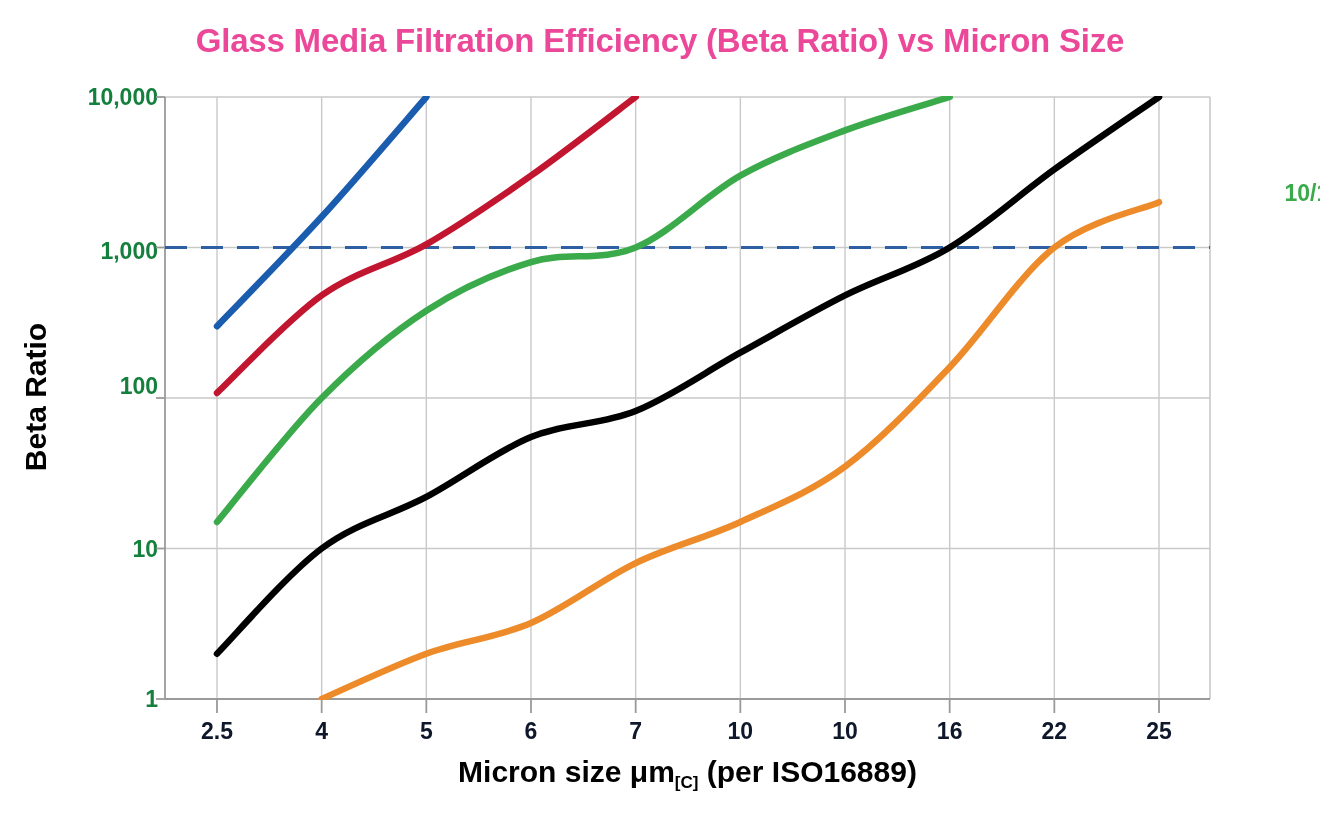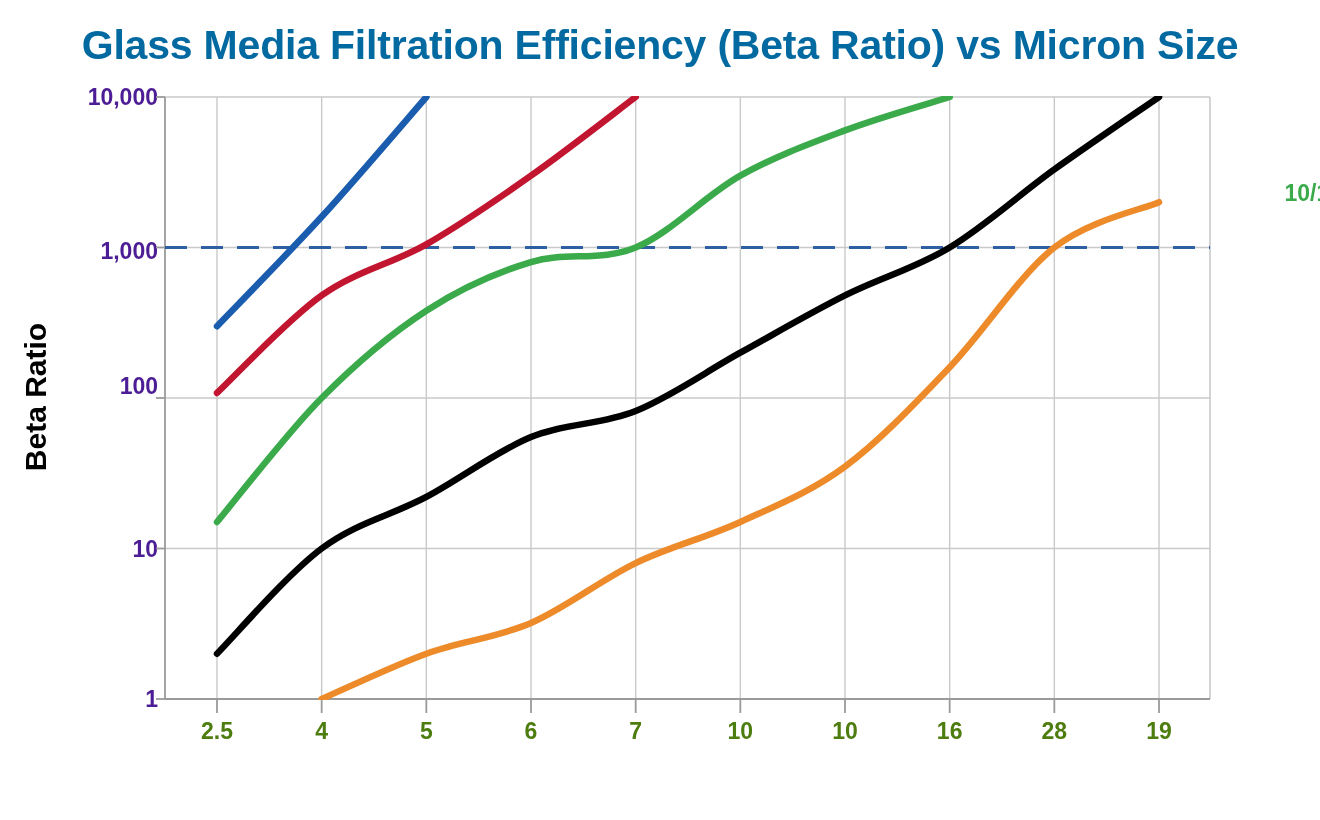--- a/index.html
+++ b/index.html
@@ -19,23 +19,23 @@
     left: 0; top: 0;
     width: 1320px;
     height: 820px;
   }
   .chart-title {
     position: absolute;
     left: 0;
     top: 22px;
     width: 1320px;
     text-align: center;
-    font-size: 41px;
+    font-size: 33px;
     font-weight: bold;
-    color: #0369a1;
+    color: #ec4899;
     letter-spacing: -0.2px;
   }
   .y-axis-title {
     position: absolute;
     left: -94px;
     top: 380px;
     width: 260px;
     text-align: center;
     font-size: 30px;
     font-weight: bold;
@@ -57,35 +57,35 @@
     font-size: 17px;
     vertical-align: -6px;
   }
   .y-tick-label {
     position: absolute;
     right: 0;
     width: 130px;
     text-align: right;
     font-size: 23px;
     font-weight: bold;
-    color: #4c1d95;
+    color: #15803d;
     transform: translateY(-50%);
   }
   .y-tick-wrap {
     position: absolute;
     left: 0;
     top: 0;
     width: 158px;
     height: 820px;
   }
   .x-tick-label {
     position: absolute;
     font-size: 23px;
     font-weight: bold;
-    color: #4d7c0f;
+    color: #0f172a;
     transform: translateX(-50%);
     top: 718px;
   }
   .series-label {
     position: absolute;
     font-size: 23px;
     font-weight: bold;
     white-space: nowrap;
     transform: translate(-50%, -50%);
   }
@@ -97,39 +97,42 @@
 </style>
 </head>
 <body>
 
 <div id="chart-root">
 
   <div class="chart-title">Glass Media Filtration Efficiency (Beta Ratio) vs Micron Size</div>
 
   <div class="y-axis-title">Beta Ratio</div>
 
+  <div class="x-axis-title">
+    <span>Micron size μm</span><sub>[C]</sub><span> (per ISO16889)</span>
+  </div>
 
   <div class="y-tick-wrap" id="y-ticks">
       <div class="y-tick-label" style="top: 699px;">1</div>
       <div class="y-tick-label" style="top: 548.5px;">10</div>
       <div class="y-tick-label" style="top: 386px;">100</div>
       <div class="y-tick-label" style="top: 251px;">1,000</div>
       <div class="y-tick-label" style="top: 97px;">10,000</div>
     </div>
   <div id="x-ticks">
       <div class="x-tick-label" style="left: 217px;">2.5</div>
       <div class="x-tick-label" style="left: 321.667px;">4</div>
       <div class="x-tick-label" style="left: 426.333px;">5</div>
       <div class="x-tick-label" style="left: 531px;">6</div>
       <div class="x-tick-label" style="left: 635.667px;">7</div>
       <div class="x-tick-label" style="left: 740.333px;">10</div>
       <div class="x-tick-label" style="left: 845px;">10</div>
       <div class="x-tick-label" style="left: 949.667px;">16</div>
-      <div class="x-tick-label" style="left: 1054.33px;">28</div>
-      <div class="x-tick-label" style="left: 1159px;">19</div>
+      <div class="x-tick-label" style="left: 1054.33px;">22</div>
+      <div class="x-tick-label" style="left: 1159px;">25</div>
     </div>
   <div id="series-labels">
       <div class="series-label" style="left: 321.667px; top: 193.06px; color: rgb(26, 92, 173);">2/3E</div>
       <div class="series-label" style="left: 803.133px; top: 193.06px; color: rgb(194, 21, 47);">6E</div>
       <div class="series-label" style="left: 1336.93px; top: 193.06px; color: rgb(58, 170, 75);">10/12/15E</div>
     </div>
 
   <svg class="plot" id="plot-svg" width="1320" height="820">
       <rect x="165" y="97" width="1045" height="602" fill="#ffffff"></rect>
       <line x1="165" x2="1210" y1="699" y2="699" stroke="#c9c9c9" stroke-width="1.6"></line>

